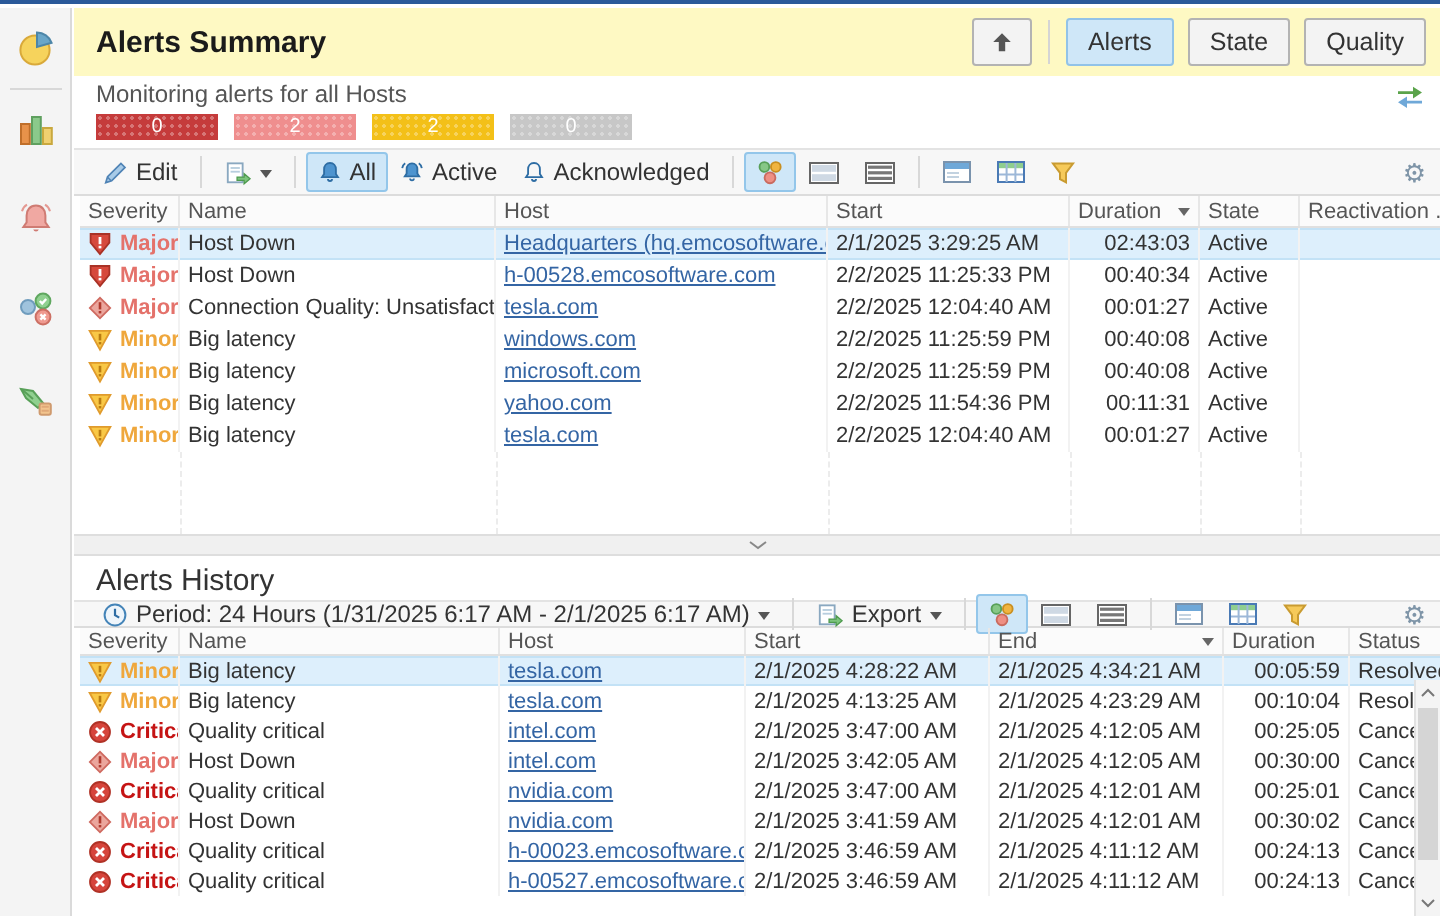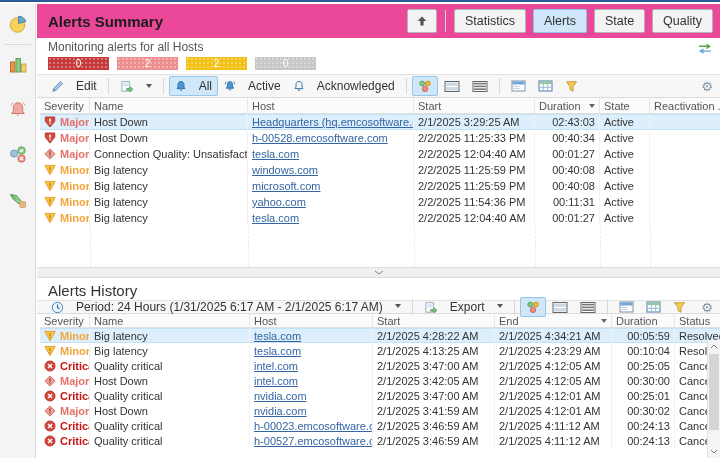--- a/index.html
+++ b/index.html
@@ -11,42 +11,42 @@
   
   .sidebar { position:absolute; left:0; top:2px; bottom:0; width:36px; background:#f4f4f4;
              border-right:1px solid #dadada; display:flex; flex-direction:column; align-items:center; }
   .side-ico { width:22px; height:22px; display:flex; align-items:center; justify-content:center; }
   .side-ico svg { width:20px; height:20px; }
   .side-div { width:26px; height:1px; background:#d8d8d8; margin:9px 0; }
 
   .content { position:absolute; left:37px; top:2px; right:0; bottom:0; }
 
   
-  .titlebar { height:34px; display:flex; align-items:center; padding:0 7px 0 11px; background:#ec4899; }
+  .titlebar { height:34px; display:flex; align-items:center; padding:0 7px 0 11px; background:#fef9c3; }
   .page-title { font-size:15px; font-weight:bold; color:#1b1b1b; }
   .nav { margin-left:auto; display:flex; align-items:center; gap:7px; }
   .btn { height:24px; padding:0 10px; font-size:12.5px; color:#333; background:#f3f3f3;
          border:1px solid #b3b3b3; border-radius:2px; display:flex; align-items:center; justify-content:center; }
   .btn.active { background:#cfe7f8; border-color:#92c3e8; }
   .upbtn { width:30px; padding:0; }
   .nav-vsep { width:1px; height:22px; background:#d5d5d5; margin:0 1px; }
 
   
   .monitor { height:36px; position:relative; padding:2px 0 0 11px; }
   .monitor-label { font-size:12px; color:#555; margin-bottom:3px; }
   .badges { display:flex; gap:8px; }
   .badge { width:61px; height:13px; font-size:10px; color:#fff; text-align:center; line-height:13px;
            background-image:radial-gradient(rgba(255,255,255,.30) 1px, transparent 1px); background-size:4px 4px; }
   .swap-btn { position:absolute; right:5px; top:3px; width:18px; height:16px; }
 
   
   .toolbar { height:24px; display:flex; align-items:center; background:#f7f7f7;
              border-top:1px solid #e3e3e3; border-bottom:1px solid #dcdcdc;
              padding:0 4px 0 8px; font-size:12px; color:#333; }
-  .tbtn { display:flex; gap:12px; padding:2px 5px; border:1px solid transparent; border-radius:2px; white-space:nowrap; }
+  .tbtn { display:flex; align-items:center; gap:4px; padding:2px 5px; border:1px solid transparent; border-radius:2px; white-space:nowrap; }
   .tbtn.selected { background:#cfe7f8; border-color:#93c6ea; }
   .tsep { width:1px; height:16px; background:#d8d8d8; margin:0 5px; flex:none; }
   .caret { width:0; height:0; border:3px solid transparent; border-top:4px solid #555; margin-top:4px; }
   .gear { margin-left:auto; margin-right:3px; font-size:13px; color:#7f95a8; line-height:1; }
   .ticon { display:flex; align-items:center; }
 
   
   .grid { margin-left:3px; }
   .ghead { display:flex; height:16px; font-size:11px; color:#555; background:#fbfbfb;
            border-bottom:1px solid #e0e0e0; }
@@ -138,21 +138,20 @@
 
     <div class="titlebar">
       <div class="page-title">Alerts Summary</div>
       <div class="nav">
         <button class="btn upbtn">
           <svg width="12" height="12" viewBox="0 0 12 12">
               <path d="M6 1.6 L10.4 6 H7.6 V10.6 H4.4 V6 H1.6 Z" fill="#555"></path>
             </svg>
         </button>
         <div class="nav-vsep"></div>
-        <button class="btn">Statistics</button>
         <button class="btn active">Alerts</button>
         <button class="btn">State</button>
         <button class="btn">Quality</button>
       </div>
     </div>
 
     <div class="monitor">
       <div class="monitor-label">Monitoring alerts for all Hosts</div>
       <div class="badges">
         <div class="badge" style="background-color: rgb(197, 59, 59);">0</div>

